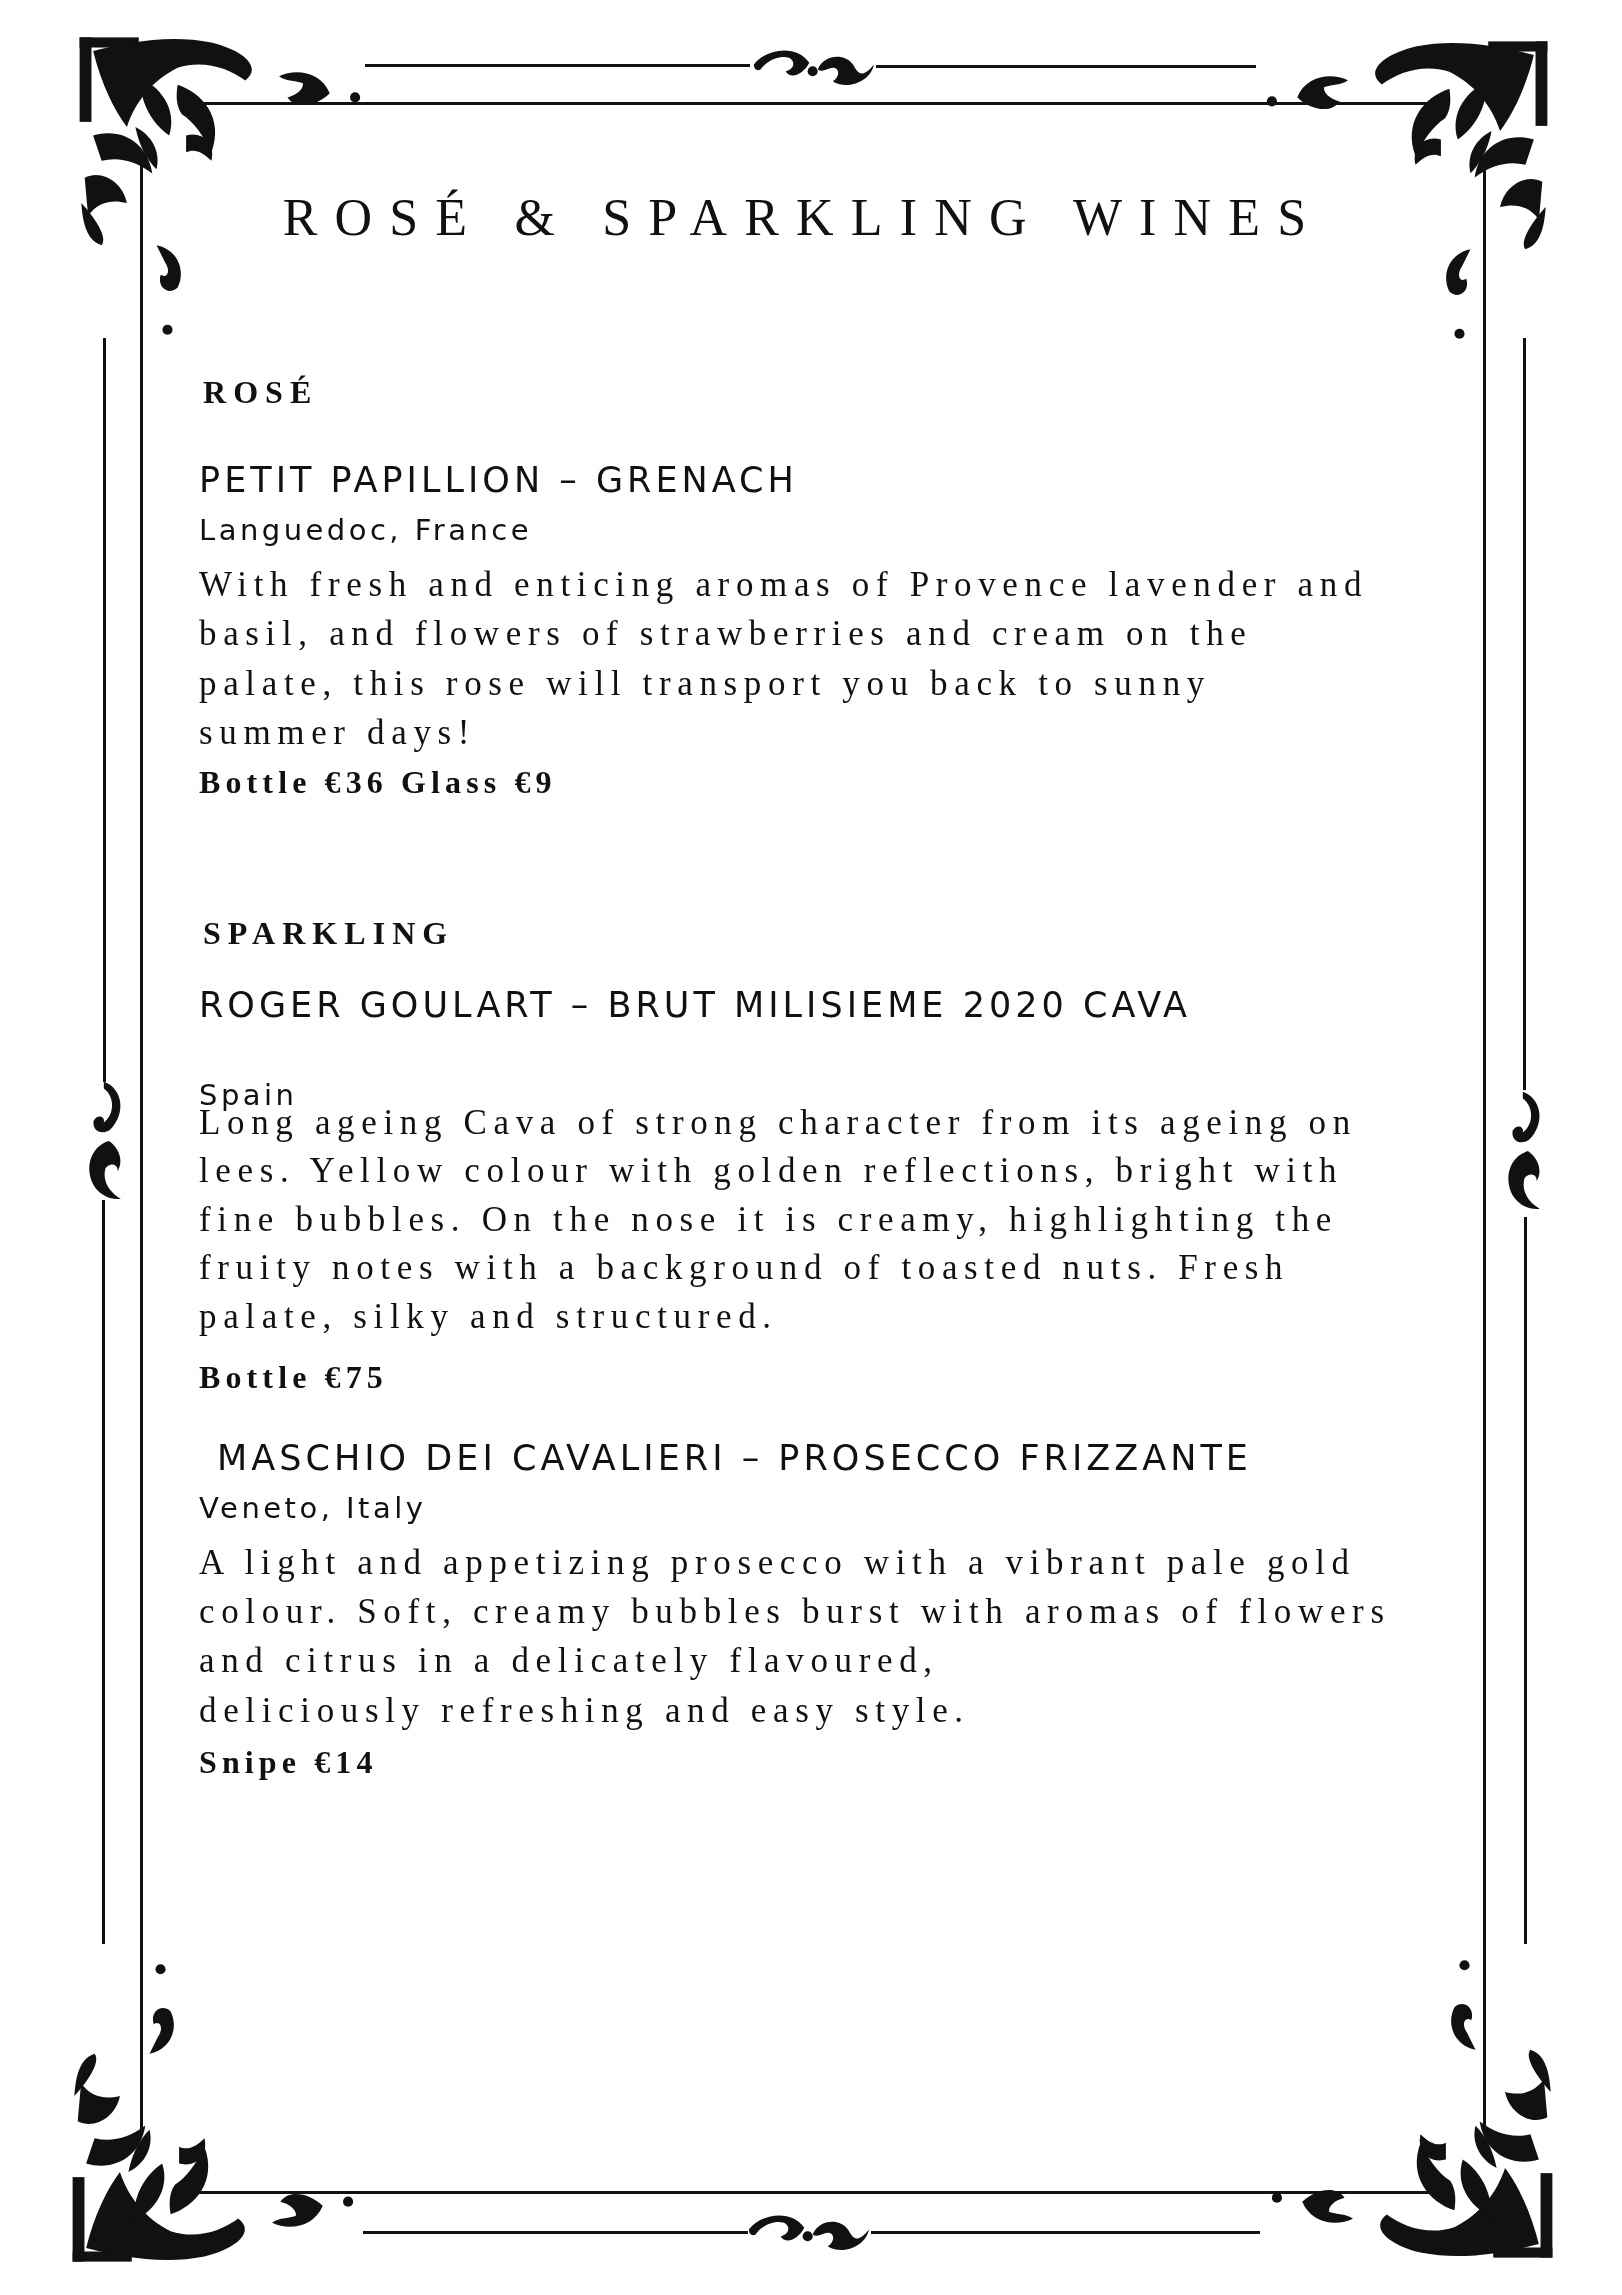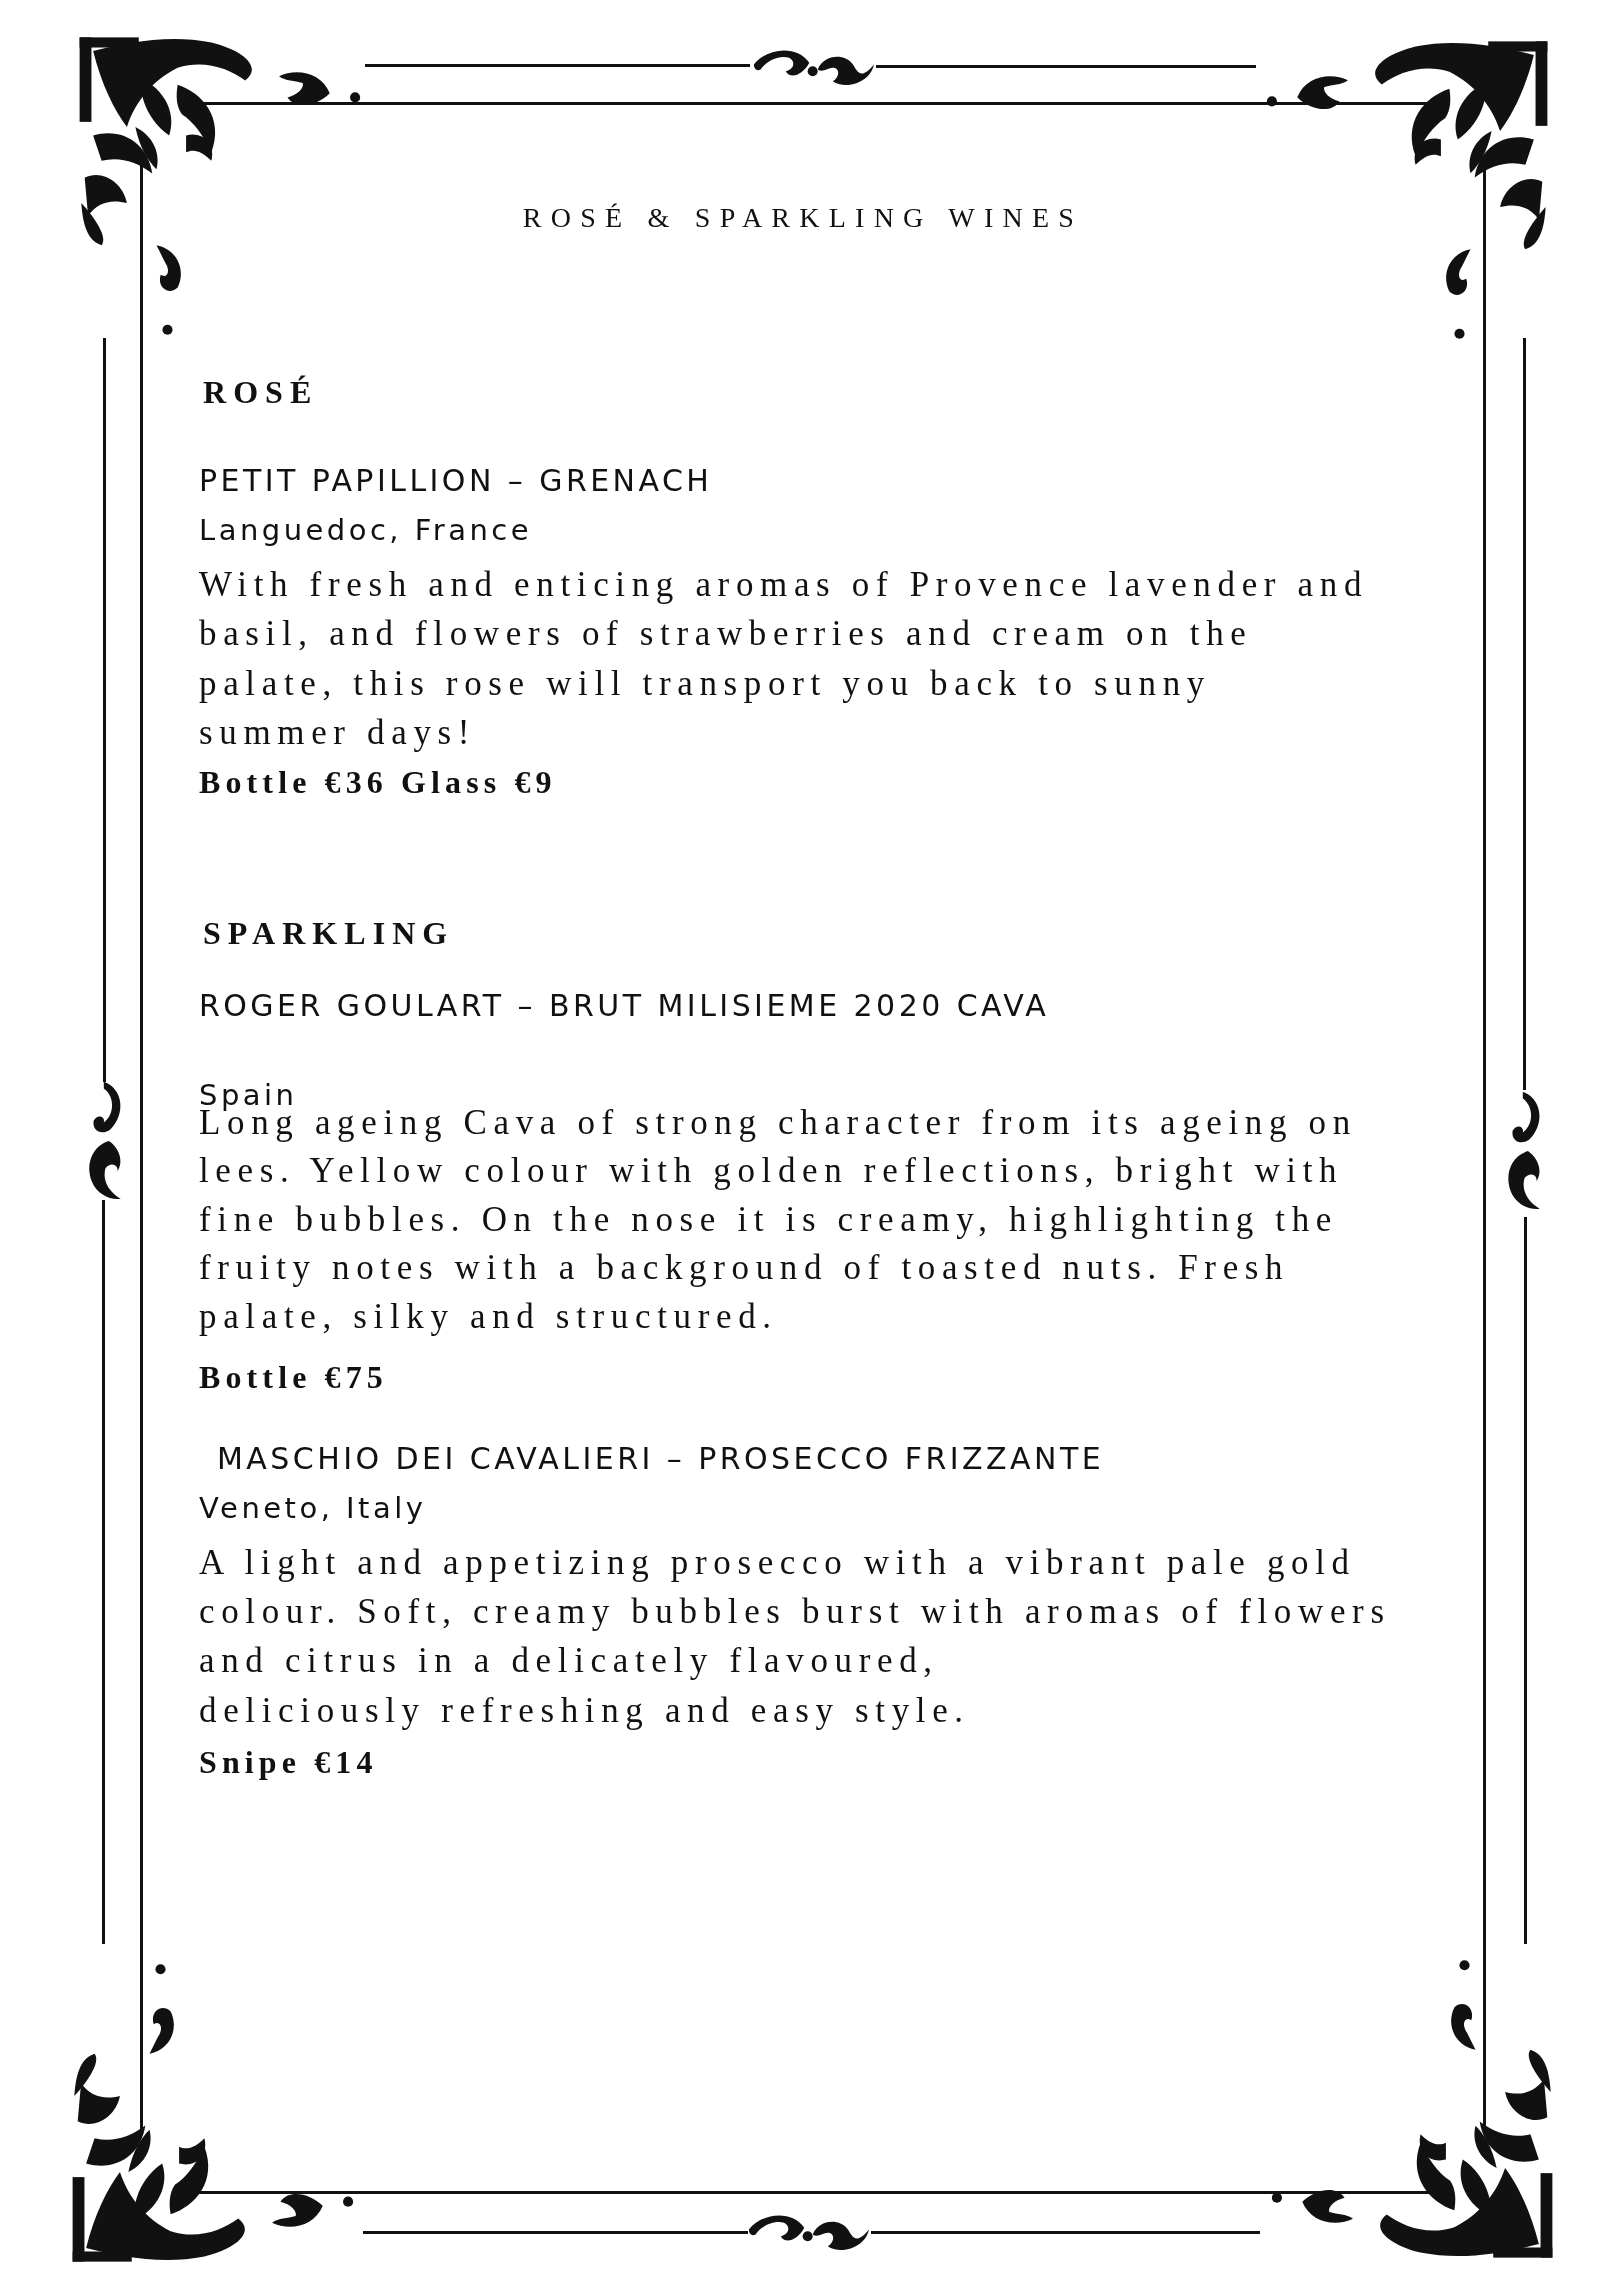--- a/index.html
+++ b/index.html
@@ -1,23 +1,23 @@
 <!DOCTYPE html>
 <html style="font-size:13.5px"><head>
 <meta charset="utf-8">
 <style>
   html, body { margin:0; padding:0; background:#ffffff; }
   body { width:1623px; height:2295px; position:relative; overflow:hidden; color:#111111; }
   .rule { position:absolute; background:#111; }
   
   .title { position:absolute; left:0; width:1606px; top:196px; text-align:center;
-           font-family:"Liberation Serif", serif; font-size:28px; letter-spacing:0.33em; line-height:44px; }
+           font-family:"Liberation Serif", serif; font-size:52px; letter-spacing:0.33em; line-height:44px; }
   .section { position:absolute; left:203px; font-family:"Liberation Serif", serif; font-size:32px;
              letter-spacing:0.22em; line-height:37px; font-weight:bold; }
-  .wname { position:absolute; left:199px; font-family:"DejaVu Sans", sans-serif; font-size:30px;
+  .wname { position:absolute; left:199px; font-family:"DejaVu Sans", sans-serif; font-size:35px;
            letter-spacing:0.115em; line-height:35px; white-space:nowrap; }
   .origin { position:absolute; left:199px; font-family:"DejaVu Sans", sans-serif; font-size:29px;
             letter-spacing:0.12em; line-height:34px; white-space:nowrap; }
   .desc { position:absolute; left:199px; font-family:"Liberation Serif", serif; 
           font-size:35px; letter-spacing:0.19em; line-height:41px; white-space:nowrap; }
   .price { position:absolute; left:199px; font-family:"Liberation Serif", serif; font-weight:bold;
            font-size:32px; letter-spacing:0.16em; line-height:37px; white-space:nowrap; }
   
   .orn { position:absolute; }
 </style>

